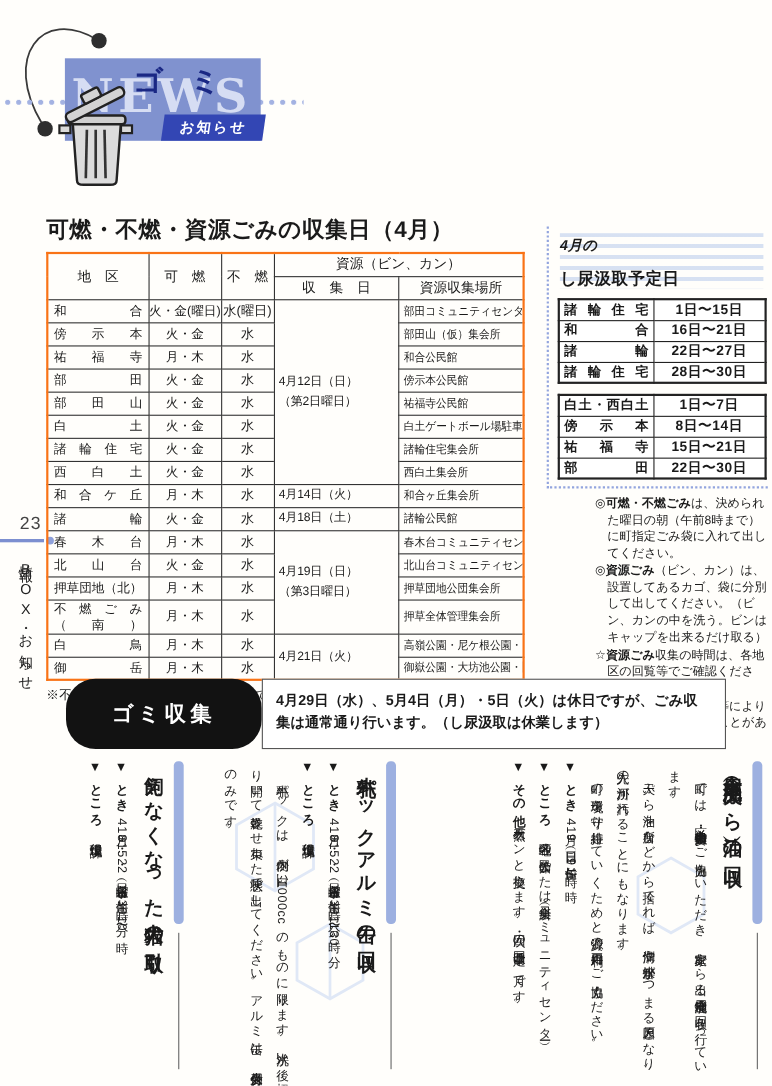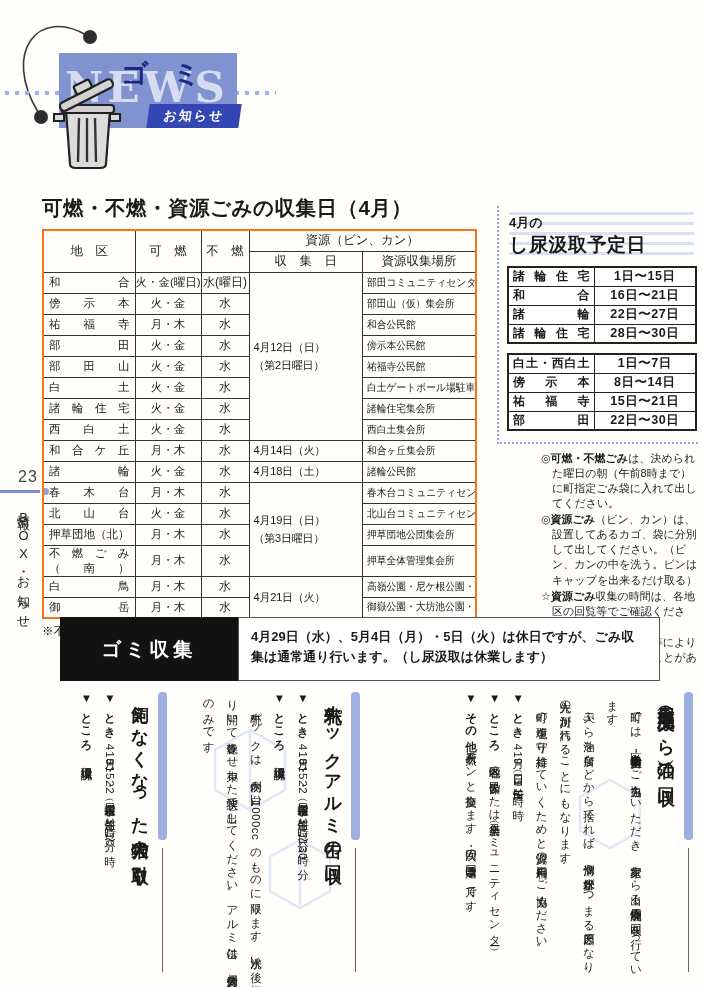--- a/index.html
+++ b/index.html
@@ -46,37 +46,37 @@
             letter-spacing:-0.2px; white-space:nowrap; }
   .c-place{ font-size:10.5px; padding-left:4px; white-space:nowrap; overflow:hidden; }
   .c-place span { display:inline-block; transform:scaleX(0.93); transform-origin:0 50%; white-space:nowrap; }
   .footnote { margin-top:5px; font-size:11.5px; letter-spacing:0.3px; }
 
   
   .sidebar { position:absolute; left:497px; top:206px; width:201px; height:238px;
              border-left:2px dotted #93a5de; border-bottom:2px dotted #93a5de; padding:4px 0 0 8px; }
   .sb-stripes { position:absolute; left:10px; top:6px; width:185px; height:50px;
                 background:repeating-linear-gradient(180deg, rgba(160,185,230,0.42) 0 3px, transparent 3px 10px); }
-  .sb-title1 { position:relative; font-size:13px; font-weight:bold; margin:4px 0 0 2px; }
-  .sb-title2 { position:relative; font-size:19px; font-weight:bold; letter-spacing:0.5px; margin:0 0 8px 2px; }
+  .sb-title1 { position:relative; font-size:13px; font-weight:bold; margin:4px 0 0 2px;font-style:italic; }
+  .sb-title2 { position:relative; font-size:15px; font-weight:bold; letter-spacing:0.5px; margin:12px 0 8px 2px; }
   .sb-table { width:190px; border-collapse:collapse; border:2px solid #222; margin-bottom:9px; background:#fff; }
   .sb-table td { border:1px solid #222; height:19px; font-size:12.5px; font-weight:bold; padding:0 4px; }
   .s-area { width:86px; } .s-area .just{ font-size:12px; }
   .s-period { text-align:center; letter-spacing:0.5px; }
 
   
   .notes { position:absolute; left:494px; top:451px; width:206px;padding-left:47px; }
   .note { font-size:11px; line-height:1.37; margin-bottom:1px; padding-left:11px; text-indent:-11px; }
   .note b { font-weight:bold; }
   .note-plain { text-indent:0; }
 
   
   .gband { position:absolute; left:60px; top:617px; width:600px; display:flex; }
   .gband-label { width:178px; min-height:64px; background:#121212; color:#fff; font-size:19.5px;
-                 font-weight:bold; letter-spacing:4px; text-align:center; line-height:64px; }
+                 font-weight:bold; letter-spacing:4px; text-align:center; line-height:64px;border-radius:27px; }
   .gband-text { flex:1; border:1px solid #555; min-height:64px; padding:9px 16px 6px 12px;
                 font-size:13px; font-weight:bold; line-height:1.55; background:#fff; }
 
   
   .wm { position:absolute; left:0; top:690px; width:702px; height:297px; }
   .articles-wrap { position:absolute; left:0; top:0; width:702px; height:987px; pointer-events:none; }
   .article { position:absolute; top:692px; height:288px; writing-mode:vertical-rl; }
   .art-0 { left:370px; width:328px; }
   .art-1 { left:175px; width:190px; }
   .art-2 { left:58px;  width:114px; }

